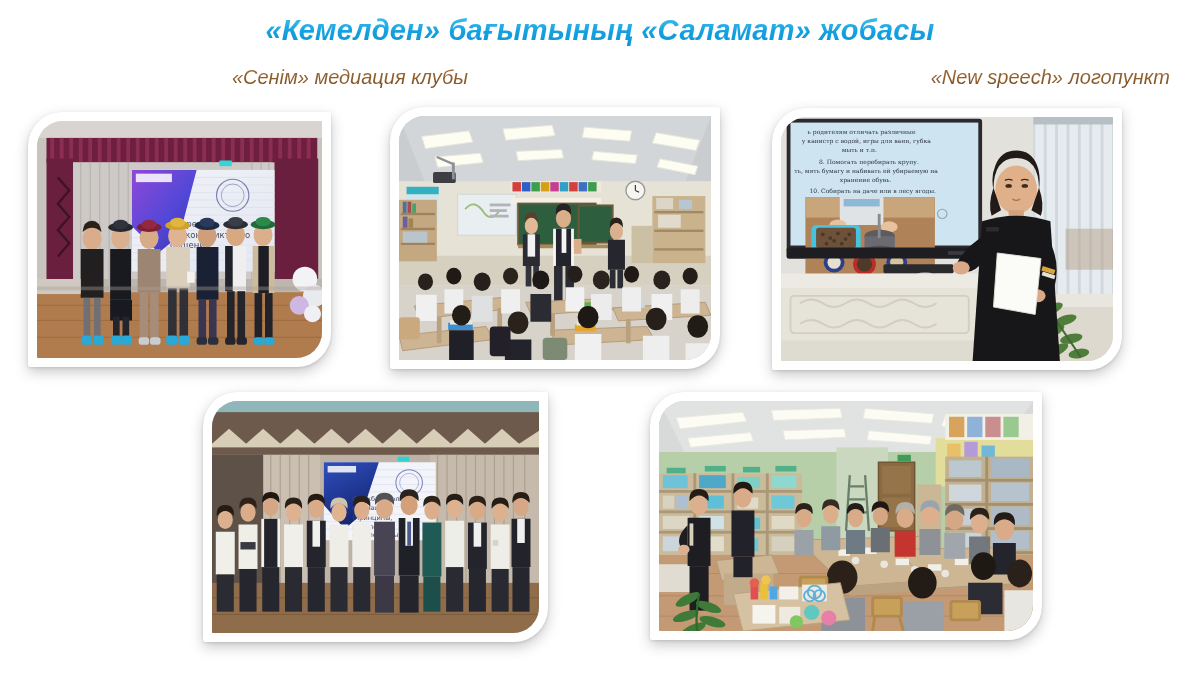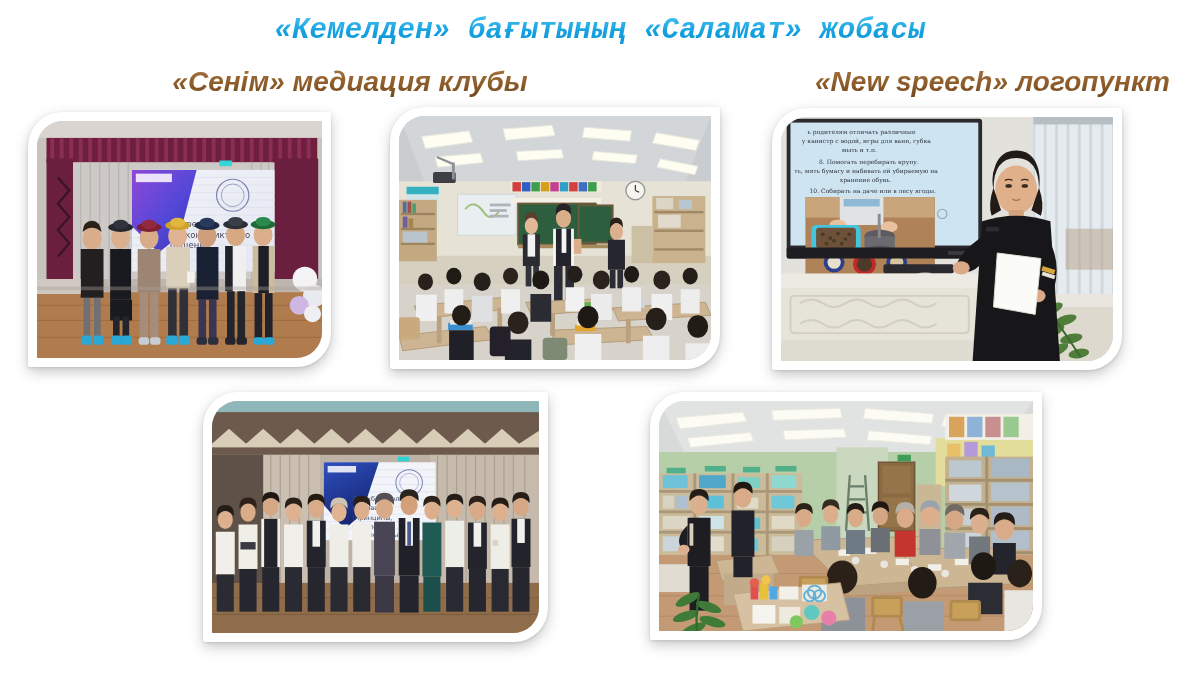--- a/index.html
+++ b/index.html
@@ -15,39 +15,39 @@
     font-family: "Liberation Sans", sans-serif;
   }
 
   
   .slide-title {
     position: absolute;
     left: 0;
     top: 14px;
     width: 1200px;
     text-align: center;
-    font-family: Liberation Mono, monospace;
+    font-family: Liberation Sans, sans-serif;
     font-size: 29px;
     font-weight: bold;
     font-style: italic;
     letter-spacing: 0.2px;
     color: #1fa9e6;
     background: linear-gradient(180deg, #49c3f2 0%, #13a0e0 55%, #0f93d2 100%);
     -webkit-background-clip: text;
     background-clip: text;
     -webkit-text-fill-color: transparent;
     white-space: nowrap;
   }
 
   .subtitle {
     position: absolute;
     top: 66px;
     font-family: "Liberation Sans", sans-serif;
-    font-size: 28px;
-    font-weight: bold;
+    font-size: 20px;
+    font-weight: normal;
     font-style: italic;
     color: #8a5c2c;
     background: linear-gradient(180deg, #a87440 0%, #8a5a28 60%, #71481d 100%);
     -webkit-background-clip: text;
     background-clip: text;
     -webkit-text-fill-color: transparent;
     white-space: nowrap;
   }
   .subtitle-left  { left: 150px; width: 400px; text-align: center; }
   .subtitle-right { left: 790px; width: 380px; text-align: right; }

